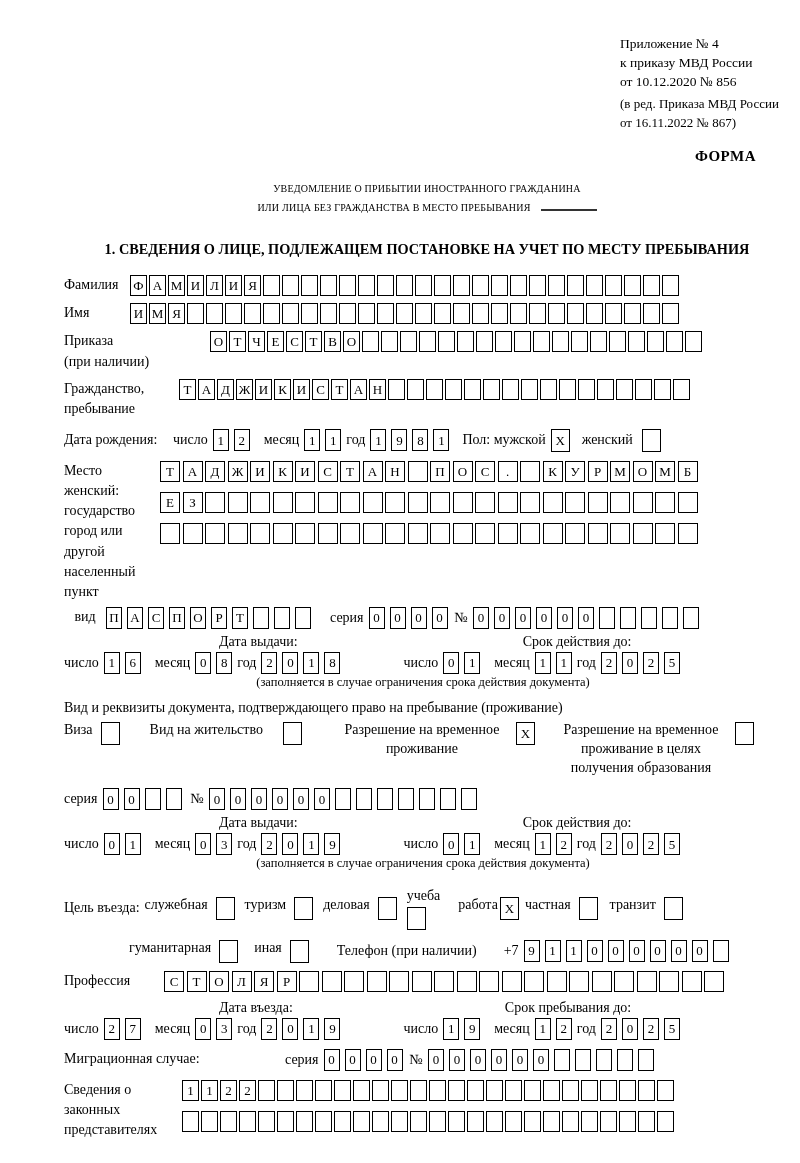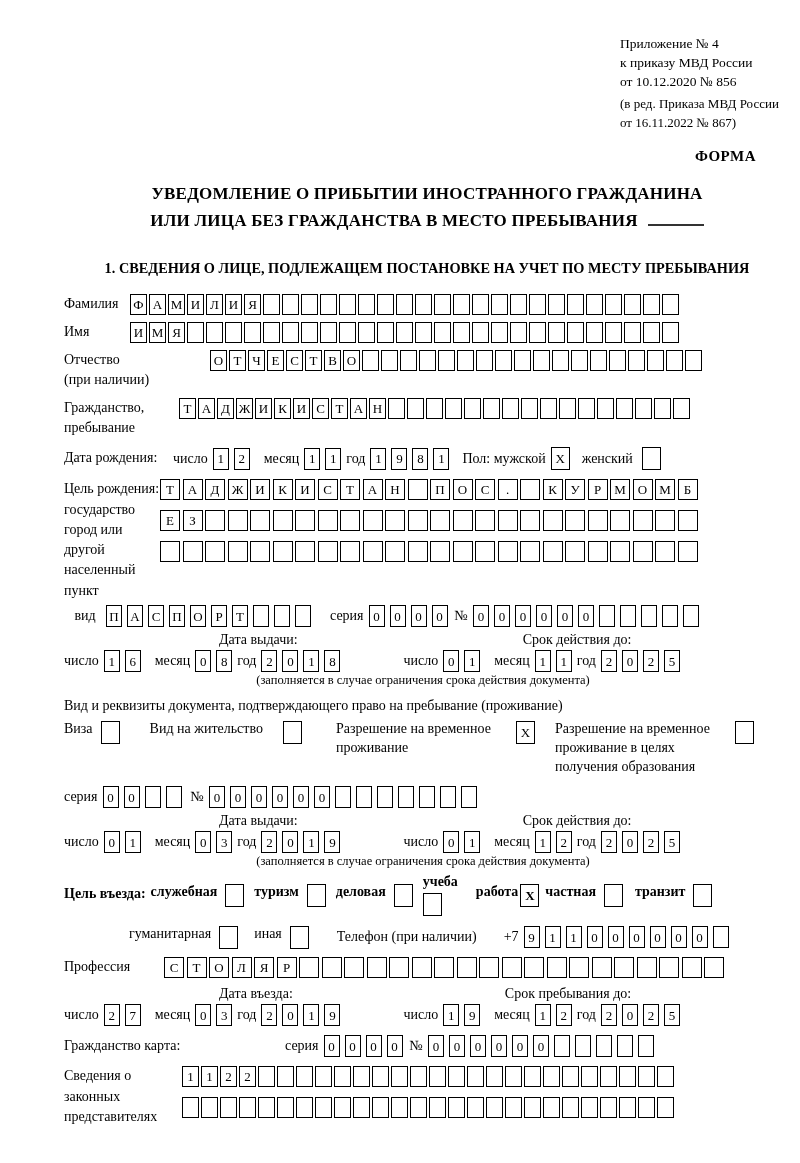--- a/index.html
+++ b/index.html
@@ -9,21 +9,21 @@
     background: #fff; color: #000;
     font-family: "Liberation Serif", "DejaVu Serif", serif;
     font-size: 14px;
   }
   .page { padding: 34px 10px 6px 64px; }
 
   .hdr { margin-left: 556px; font-size: 13.5px; line-height: 1.42; }
   .hdr .amend { margin-top: 4px; font-size: 13px; }
   .form-label { margin-top: 16px; text-align: right; padding-right: 34px; font-weight: bold; font-size: 15px; letter-spacing: .5px; }
 
-  .title { margin-top: 16px; text-align: center; font-weight: bold; font-size: 17px; line-height: 1.55; letter-spacing: .2px; }
+  .title { margin-top: 16px; text-align: center; font-weight: normal; font-size: 10px; line-height: 1.55; letter-spacing: .2px; }
   .blank { display: inline-block; width: 56px; border-bottom: 2px solid #333; margin-left: 10px; height: 14px; }
 
   .sec-heading { margin-top: 26px; font-weight: bold; font-size: 14.3px; text-align: center; white-space: nowrap; }
 
   .frow { display: flex; align-items: center; margin-top: 7px; }
   .frow.top { align-items: flex-start; }
   .lab { flex: none; line-height: 1.35; }
   .lab2 { line-height: 1.45; }
   .w66 { width: 66px; } .w146 { width: 146px; } .w115 { width: 115px; }
   .w105 { width: 105px; } .w96 { width: 96px; } .w42 { width: 42px; }
@@ -36,21 +36,21 @@
   .cells.date .cell { width: 16px; height: 22px; margin-right: 5px; }
   .cells.box .cell { width: 19px; height: 23px; margin-right: 0; }
   .stack > .cells { margin-bottom: 10px; }
 
   .dlab { margin-right: 5px; flex: none; }
   .dgap { margin-left: 9px; }
   .heads { display: flex; margin-top: 5px; }
   .note { text-align: center; padding-right: 8px; font-size: 12.5px; margin-top: 1px; }
 
   .opt { display: flex; align-items: flex-start; flex: none; }
-  .opt .opt-label { white-space: pre-line; text-align: left; line-height: 1.35; margin-right: 8px; }
+  .opt .opt-label { white-space: pre-line; text-align: center; line-height: 1.35; margin-right: 8px; }
   .opt .cells { margin-top: 1px; }
 
   .center-bold { text-align: center; font-weight: bold; margin-top: 6px; }
 </style>
 </head>
 <body>
 
 <div class="page">
 
   <div class="hdr">
@@ -137,21 +137,21 @@
         <span class="cell"></span>
         <span class="cell"></span>
         <span class="cell"></span>
         <span class="cell"></span>
         <span class="cell"></span>
       </span>
   </div>
 
   <div class="frow top">
     <span class="lab lab2 w146">
-      <div>Отчество</div>
+      <div>Приказа</div>
       <div>(при наличии)</div>
     </span>
     <span class="cells">
         <span class="cell">О</span>
         <span class="cell">Т</span>
         <span class="cell">Ч</span>
         <span class="cell">Е</span>
         <span class="cell">С</span>
         <span class="cell">Т</span>
         <span class="cell">В</span>
@@ -237,21 +237,21 @@
         <span class="cell">X</span>
       </span>
     <span class="dlab" style="margin-left:12px;">женский</span>
     <span class="cells box" style="margin-left:4px;">
         <span class="cell"></span>
       </span>
   </div>
 
   <div class="frow top" style="margin-top:9px;">
     <span class="lab lab2 w96">
-      <div>Цель рождения:</div>
+      <div>Место женский:</div>
       <div>государство</div>
       <div>город или другой</div>
       <div>населенный пункт</div>
     </span>
     <span class="stack">
       <span class="cells md">
           <span class="cell">Т</span>
           <span class="cell">А</span>
           <span class="cell">Д</span>
           <span class="cell">Ж</span>
@@ -506,21 +506,21 @@
     <span class="dlab">год</span>
     <span class="cells date">
         <span class="cell">2</span>
         <span class="cell">0</span>
         <span class="cell">2</span>
         <span class="cell">5</span>
       </span>
   </div>
   <div class="note">(заполняется в случае ограничения срока действия документа)</div>
 
-  <div class="frow" style="margin-top:4px;font-weight:bold;">
+  <div class="frow" style="margin-top:16px;">
     <span class="lab">Цель въезда:</span>
     <span class="opt" style="margin-left:5px;">
       <span class="opt-label">служебная</span>
       <span class="cells box">
           <span class="cell"></span>
         </span>
     </span>
     <span class="opt" style="margin-left:10px;">
       <span class="opt-label">туризм</span>
       <span class="cells box">
@@ -654,21 +654,21 @@
     <span class="dlab">год</span>
     <span class="cells date">
         <span class="cell">2</span>
         <span class="cell">0</span>
         <span class="cell">2</span>
         <span class="cell">5</span>
       </span>
   </div>
 
   <div class="frow" style="margin-top:9px;">
-    <span class="lab w165">Гражданство карта:</span>
+    <span class="lab w165">Миграционная случае:</span>
     <span class="dlab" style="margin-left:56px;">серия</span>
     <span class="cells date">
         <span class="cell">0</span>
         <span class="cell">0</span>
         <span class="cell">0</span>
         <span class="cell">0</span>
       </span>
     <span class="dlab" style="margin-left:2px;">№</span>
     <span class="cells date">
         <span class="cell">0</span>

